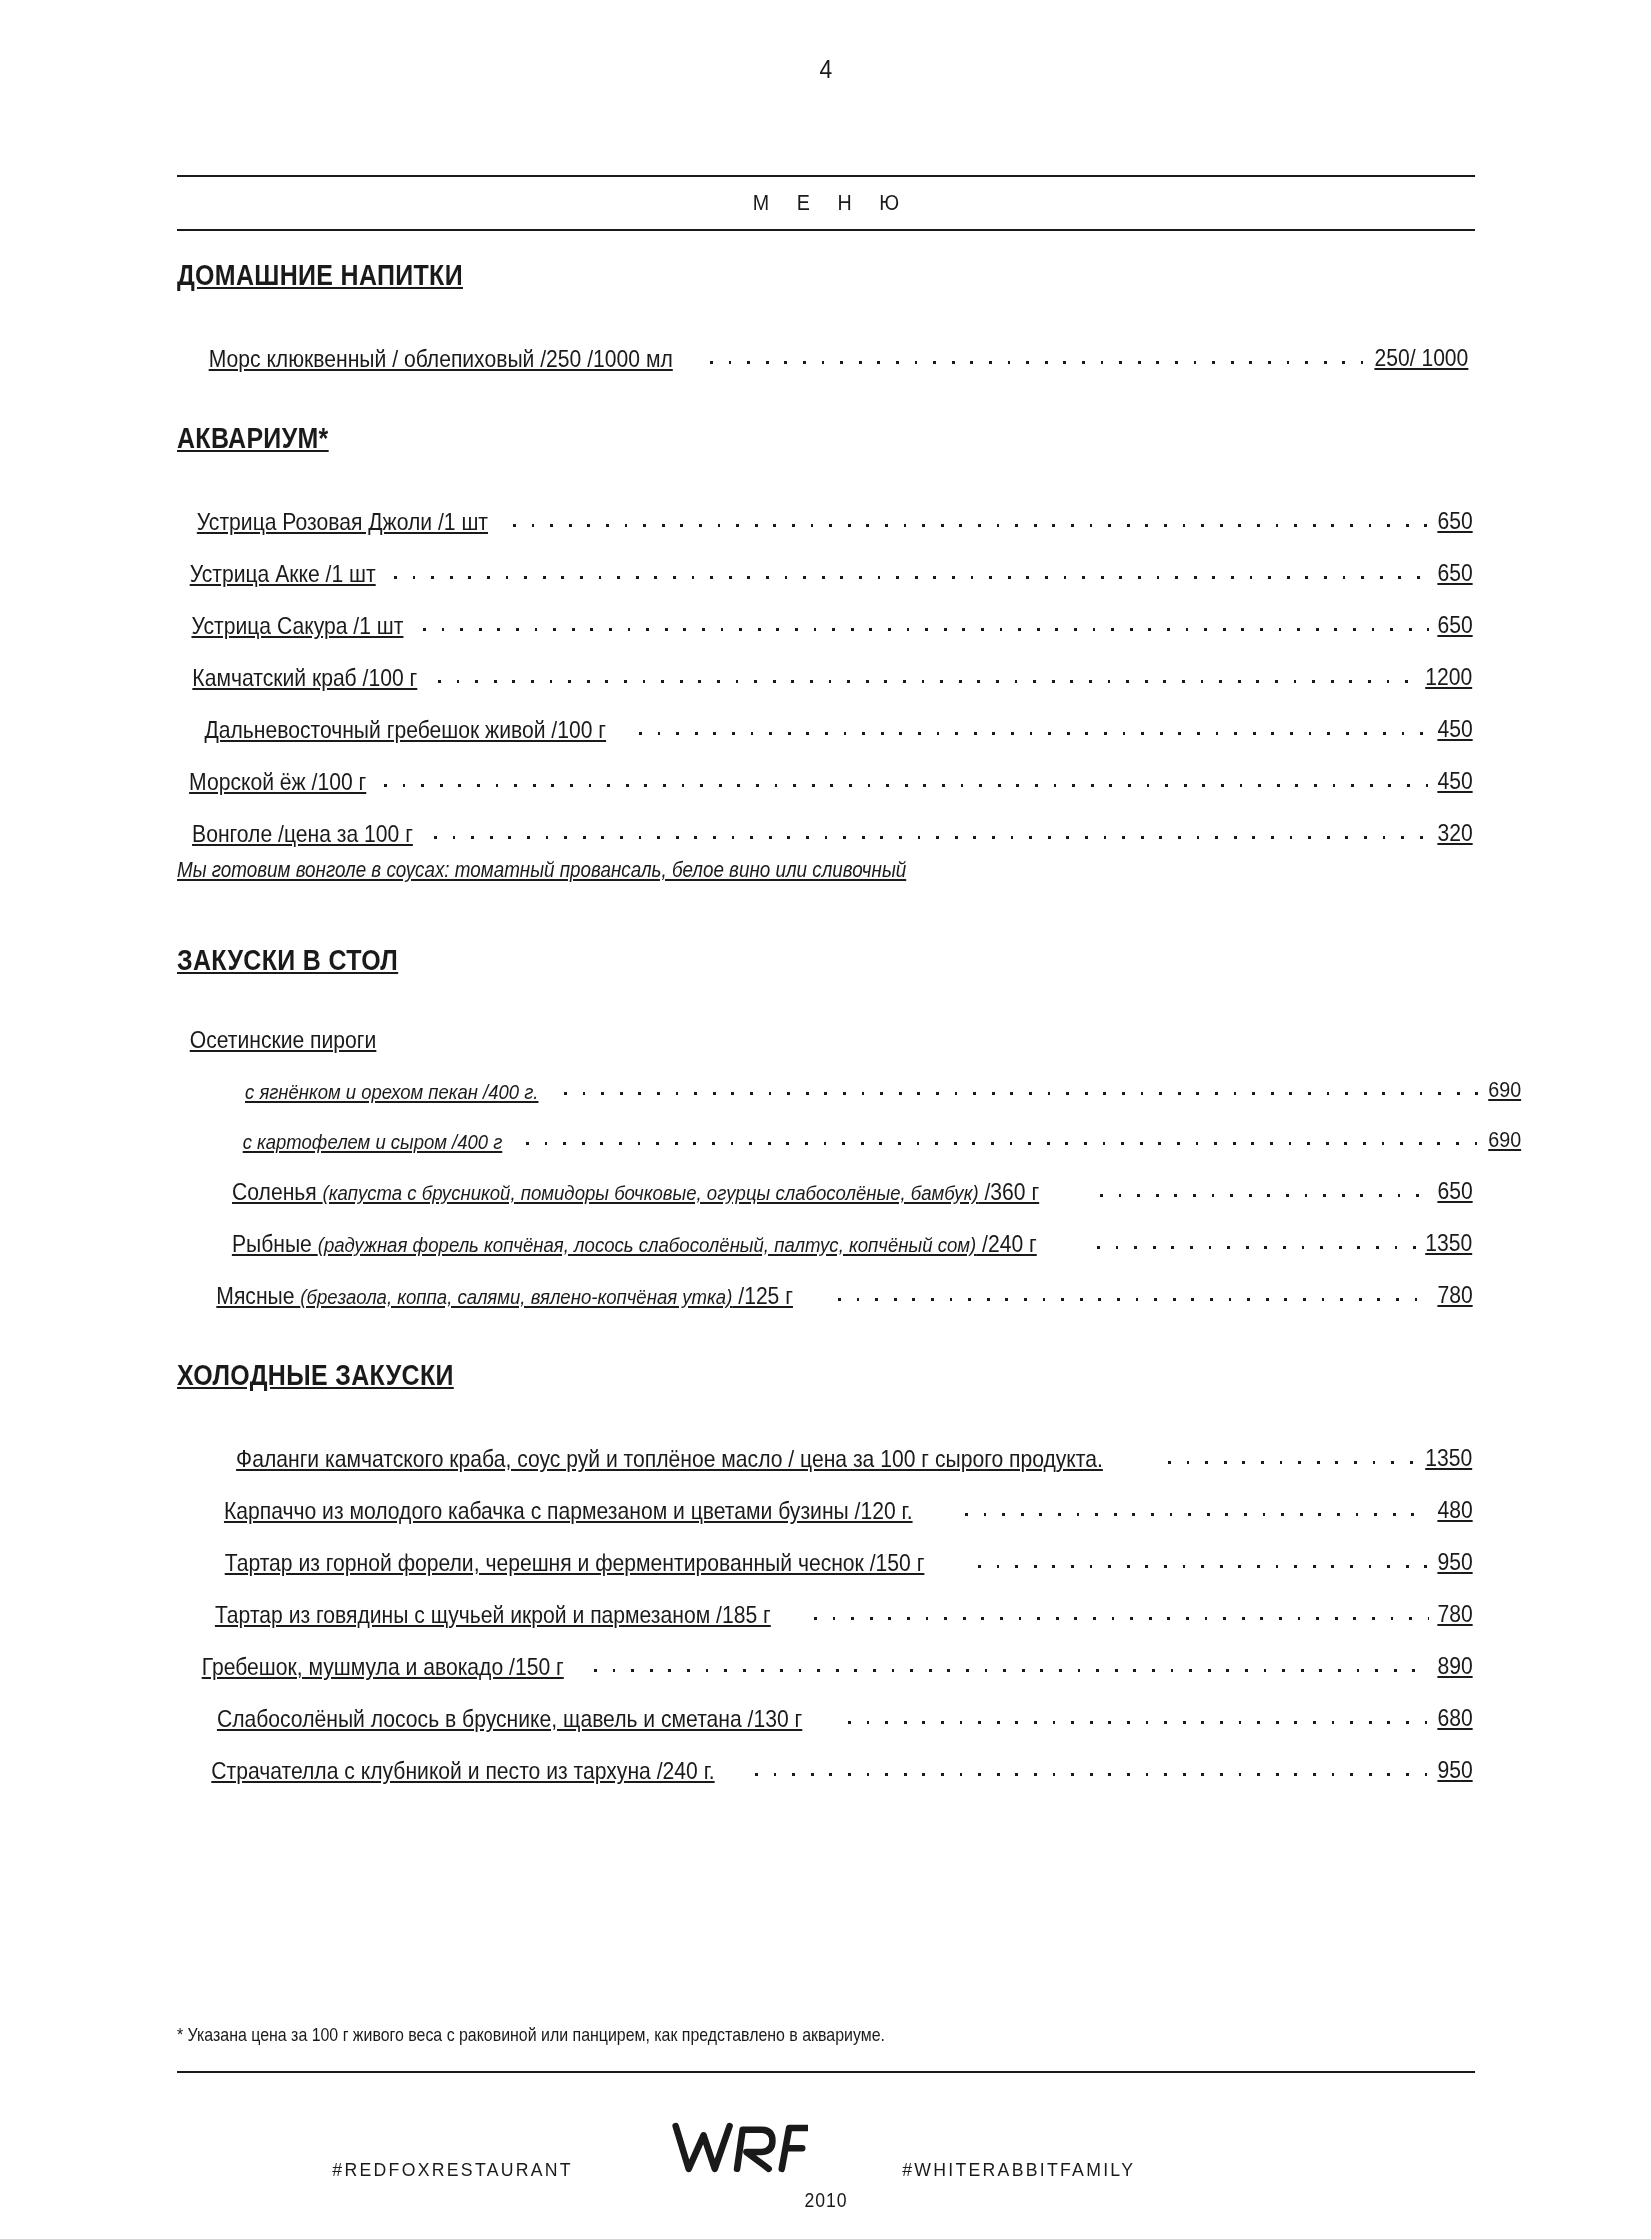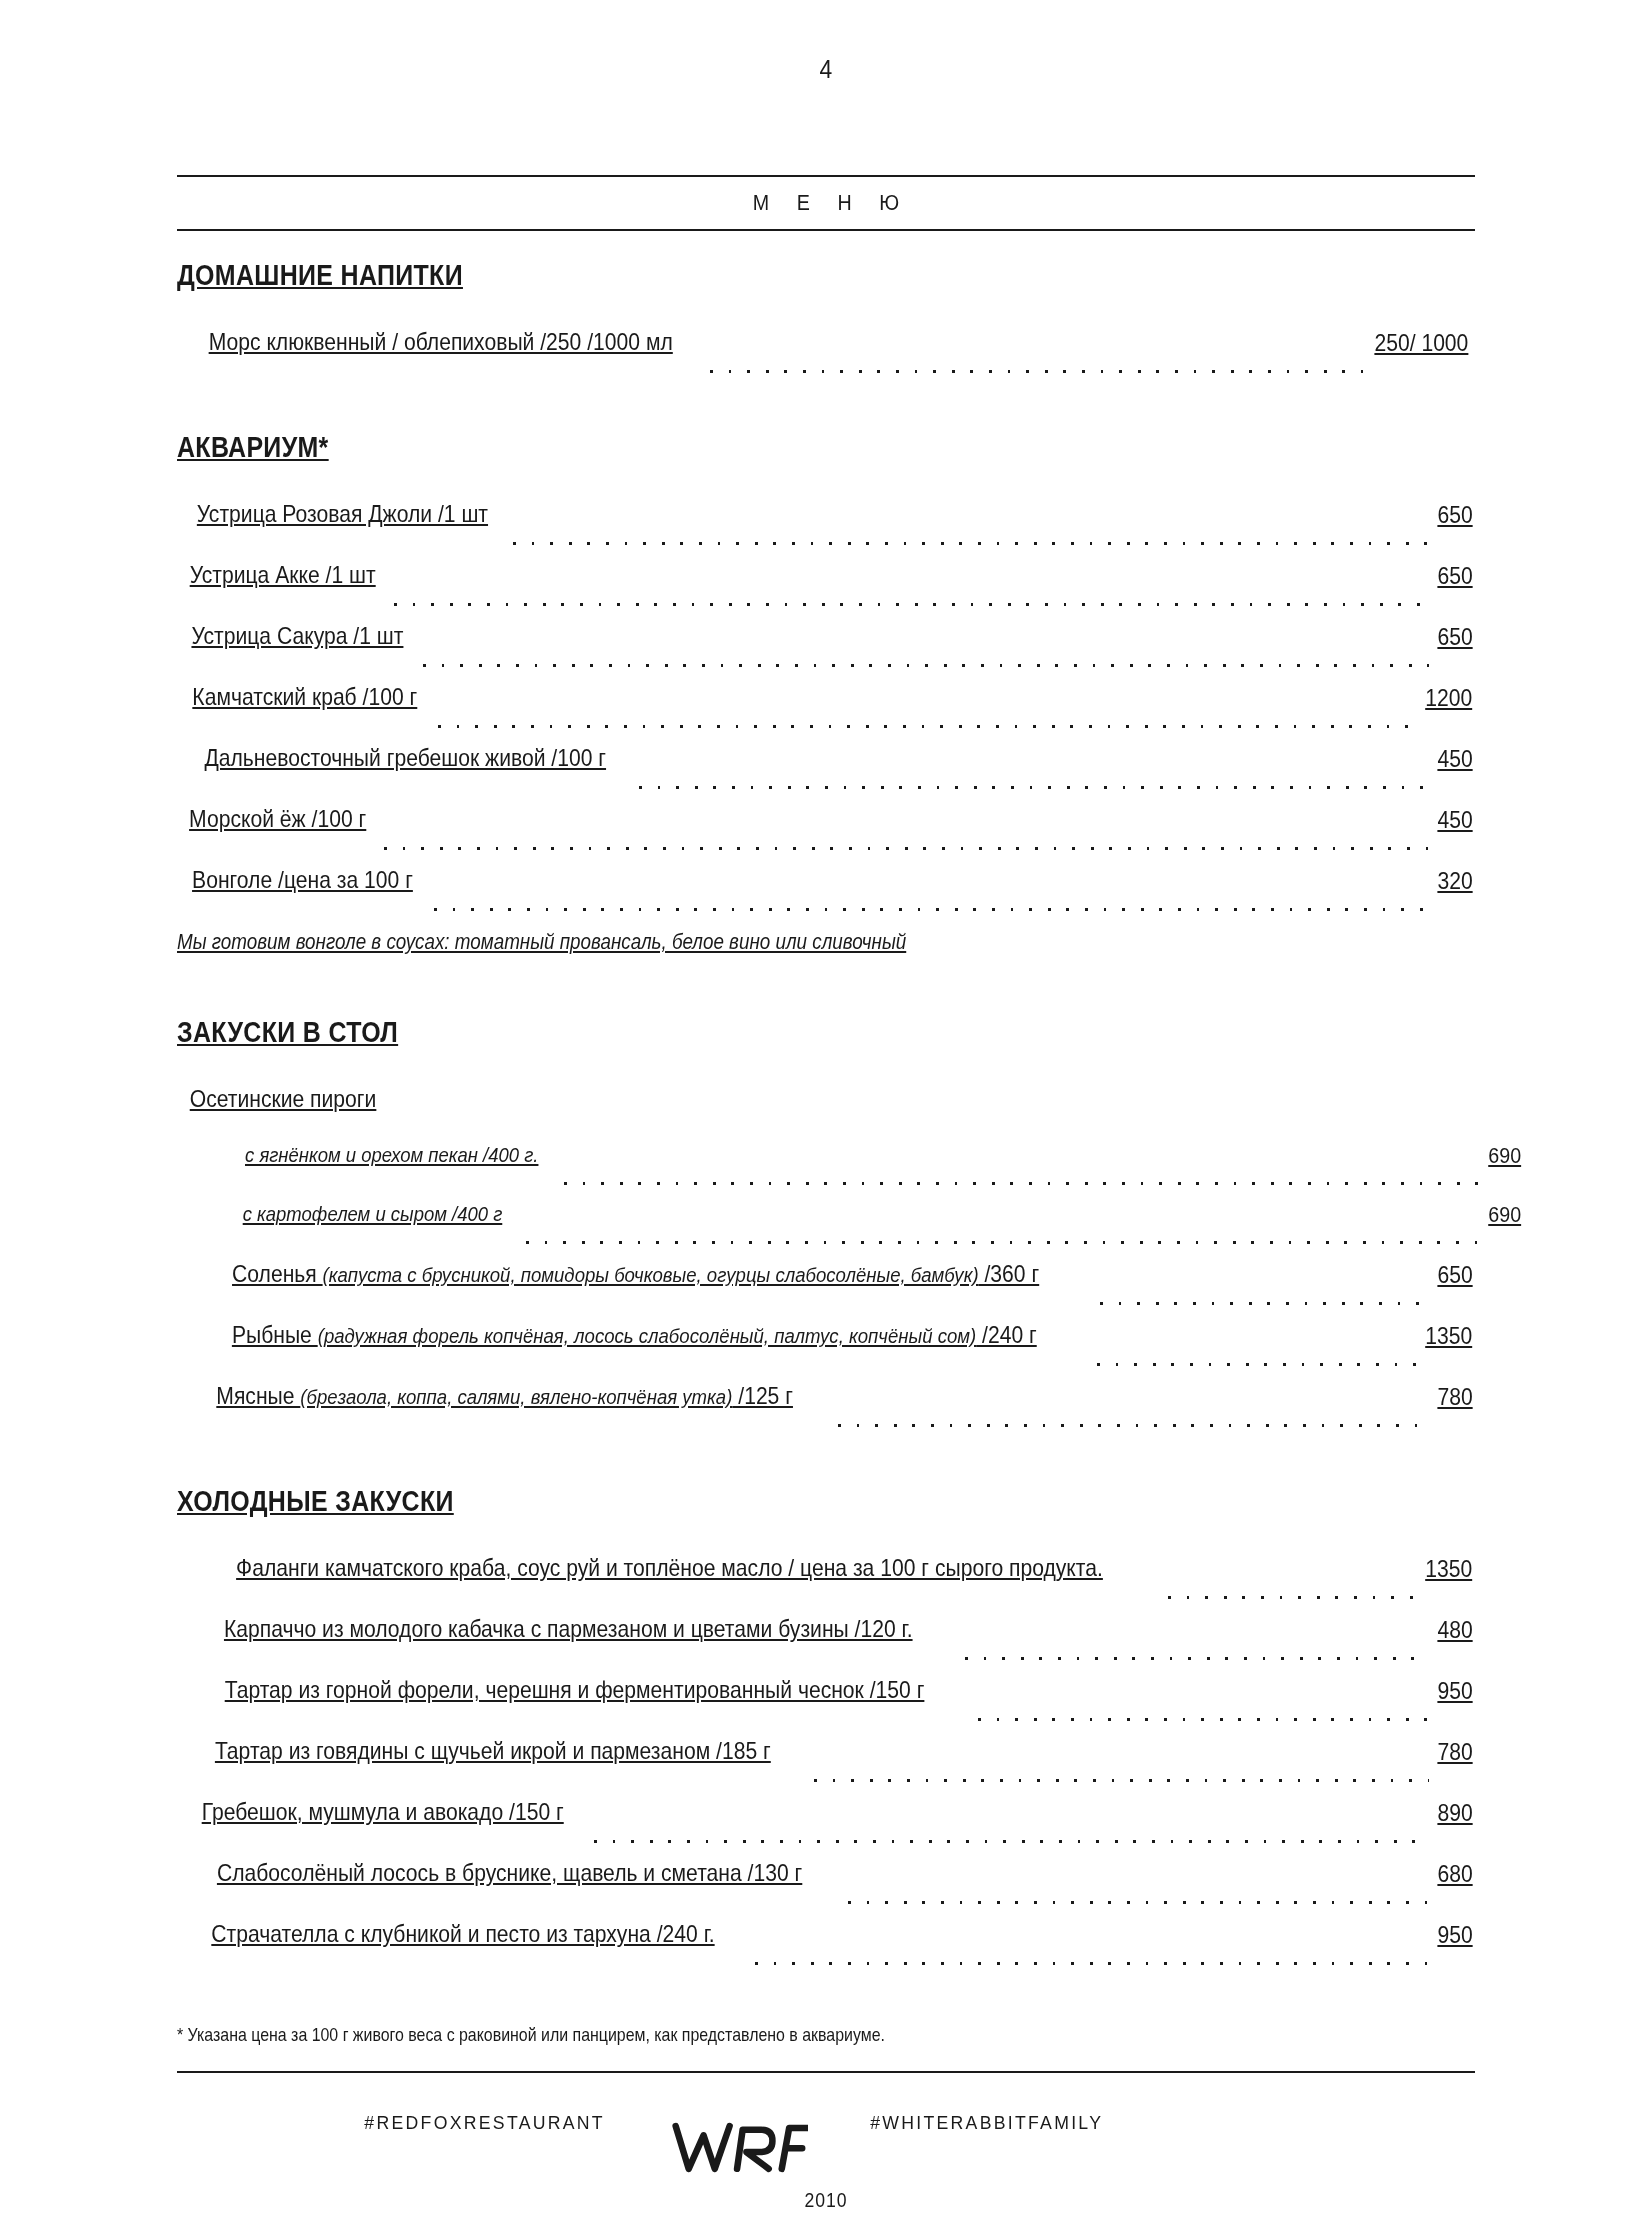--- a/index.html
+++ b/index.html
@@ -77,24 +77,23 @@
     transform-origin: left center;
     white-space: nowrap;
   }
 
   .section-gap-top   { height: 50px; }
   .section-gap-small { height: 28px; }
 
   
   .row {
     display: flex;
-    align-items: flex-start;
+    align-items: flex-end;
     width: 100%;
     height: 52px;
-    margin-top: 9px;
   }
   .row .name {
     flex: 0 1 auto;
     white-space: nowrap;
     font-size: 24px;
     transform: scaleX(0.88);
     transform-origin: left baseline;
     line-height: 1.1;
   }
   .row .leader {
@@ -182,23 +181,23 @@
     left: 0;
     width: 1652px;
     height: 153px;
   }
   .footer-row {
     position: absolute;
     top: 26px;
     left: 0;
     width: 1468px;
     display: flex;
-    align-items: flex-start;
+    align-items: flex-end;
     justify-content: center;
-    gap: 52px;
+    gap: 84px;
   }
   .hashtag {
     font-size: 18.6px;
     letter-spacing: 2.4px;
     transform: scaleX(0.95);
     white-space: nowrap;
   }
   .logo {
     width: 149px;
     height: 69px;

